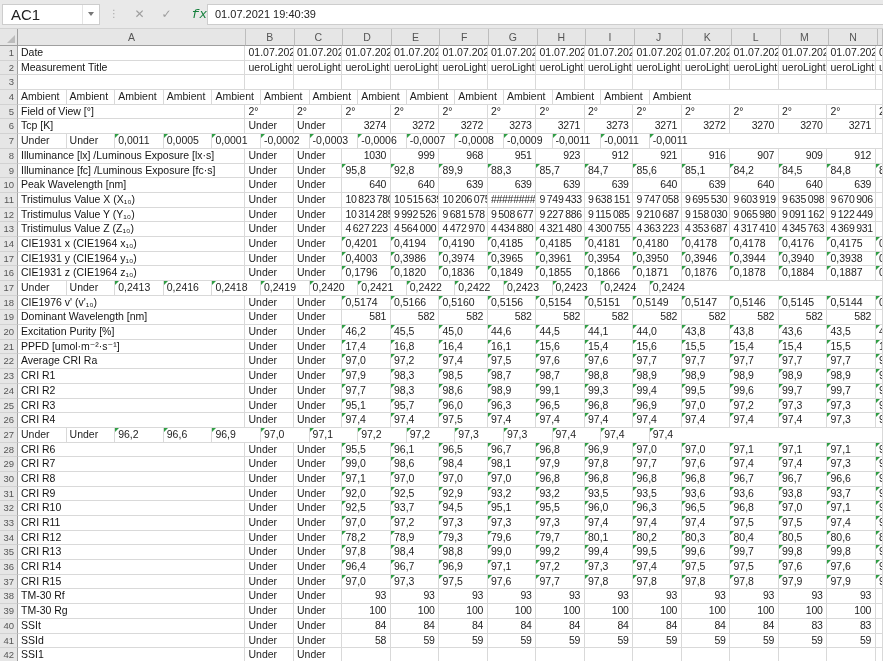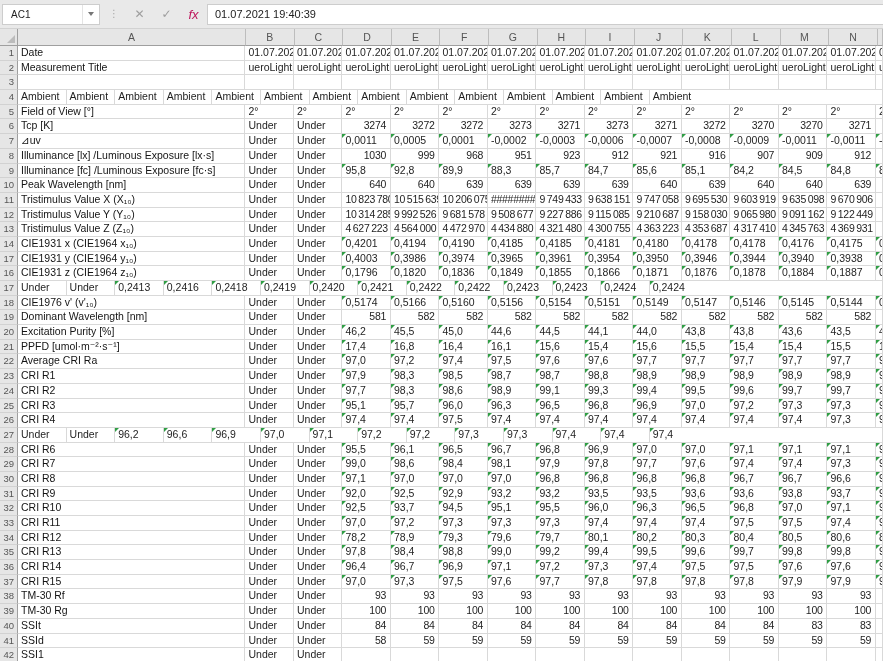--- a/index.html
+++ b/index.html
@@ -10,27 +10,27 @@
   }
   
   .fbar{
     height:29px;background:#e9e9e9;border-bottom:1px solid #d2d2d2;
     display:flex;align-items:center;box-sizing:border-box;padding-left:2px;
   }
   .namebox{
     width:98px;height:21px;background:#fff;border:1px solid #cdcdcd;
     display:flex;align-items:center;box-sizing:border-box;
   }
-  .namebox .nb-txt{flex:1;padding-left:8px;font-size:10px;color:#222;}
+  .namebox .nb-txt{flex:1;padding-left:8px;font-size:15px;color:#222;}
   .nb-arrow-zone{width:16px;height:100%;display:flex;align-items:center;justify-content:center;border-left:1px solid #e4e4e4;}
   .nb-arrow{width:0;height:0;border-left:3.5px solid transparent;border-right:3.5px solid transparent;border-top:4px solid #767676;}
   .fsep{color:#a9a9a9;font-size:10px;margin:0 7px 0 9px;letter-spacing:0;line-height:10px;}
   .fbtn{width:27px;text-align:center;font-size:12px;color:#9d9d9d;}
   .fbtn.ok{color:#9d9d9d;}
-  .fbtn.fx{font-family:Liberation Sans, sans-serif;font-style:italic;color:#be185d;font-size:13px;}
+  .fbtn.fx{font-family:Liberation Mono, monospace;font-style:italic;color:#15803d;font-size:13px;text-align:right;}
   .finput{
     flex:1;height:21px;background:#fff;border:1px solid #cdcdcd;border-right:none;
     display:flex;align-items:center;padding-left:7px;font-size:11px;color:#222;box-sizing:border-box;
   }
   
   .hdr{display:flex;height:17px;background:#e6e6e6;}
   .corner{
     width:18px;box-sizing:border-box;background:#e6e6e6;position:relative;
     border-right:1px solid #9f9f9f;border-bottom:1px solid #9f9f9f;
   }
@@ -210,21 +210,20 @@
       <div class="c v num">3273</div>
       <div class="c v num">3271</div>
       <div class="c v num">3272</div>
       <div class="c v num">3270</div>
       <div class="c v num">3270</div>
       <div class="c v num">3271</div>
       <div class="c o"></div>
     </div>
     <div class="row">
       <div class="gut">7</div>
-      <div class="c a">⊿uv</div>
       <div class="c v">Under</div>
       <div class="c v">Under</div>
       <div class="c v flagged">0,0011</div>
       <div class="c v flagged">0,0005</div>
       <div class="c v flagged">0,0001</div>
       <div class="c v flagged">-0,0002</div>
       <div class="c v flagged">-0,0003</div>
       <div class="c v flagged">-0,0006</div>
       <div class="c v flagged">-0,0007</div>
       <div class="c v flagged">-0,0008</div>

